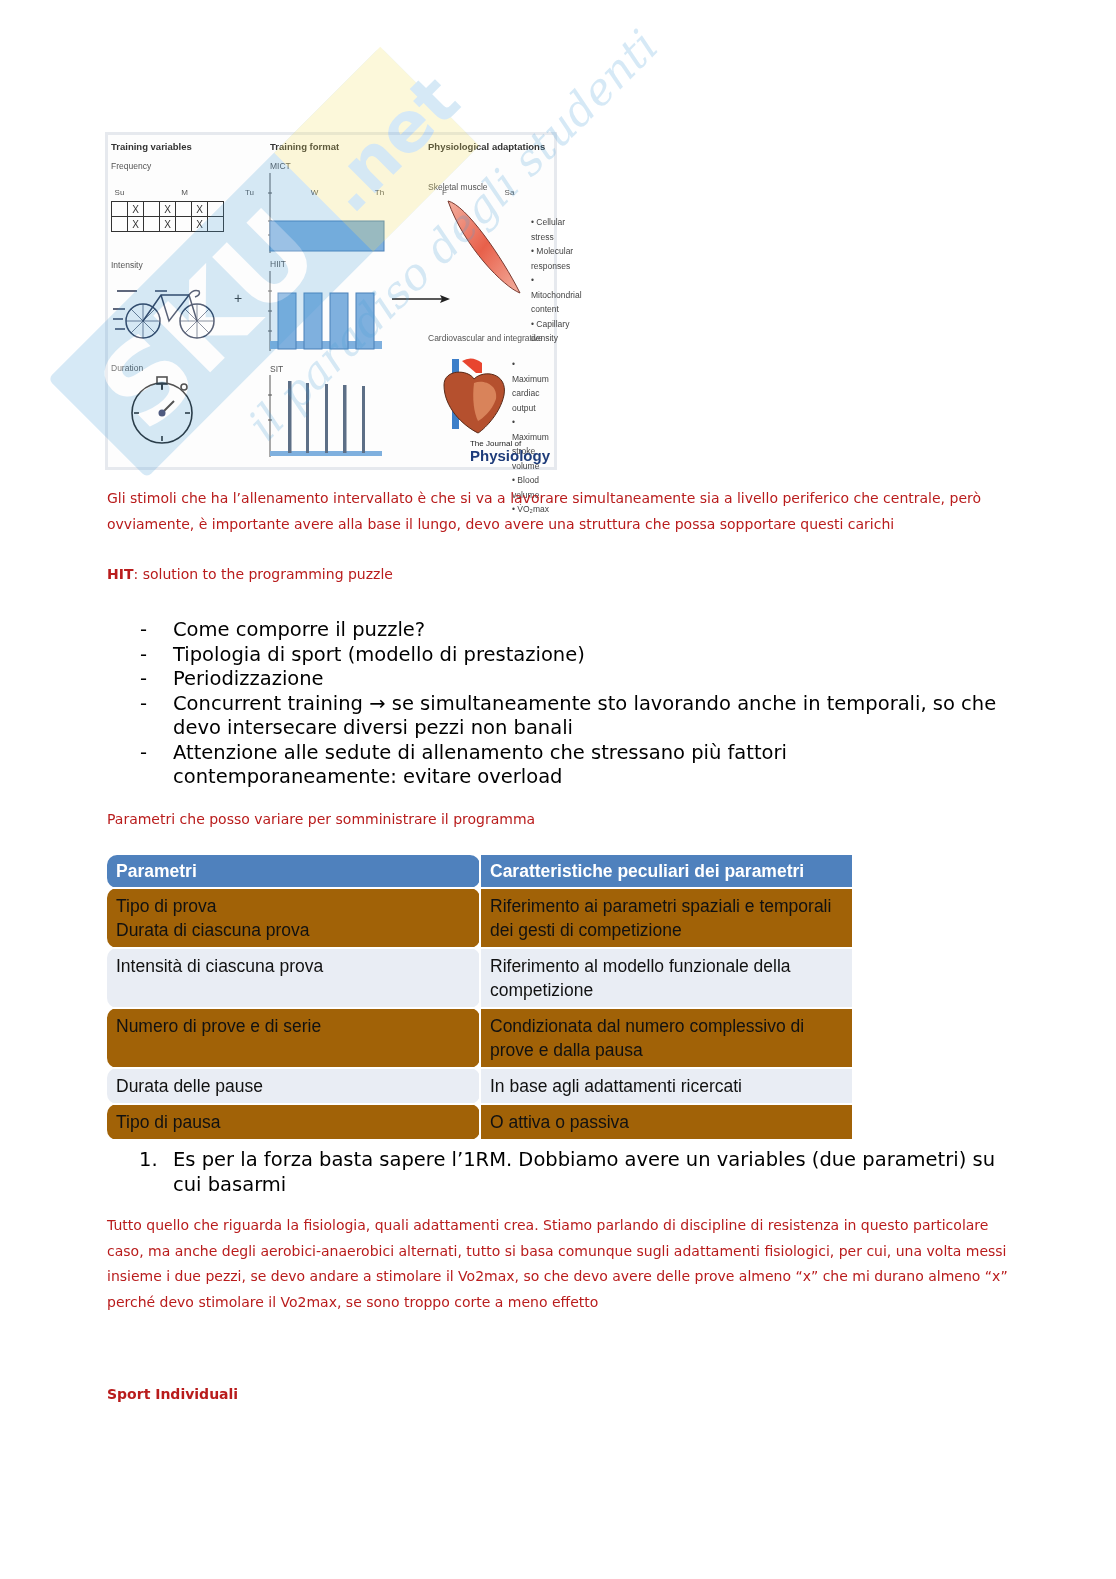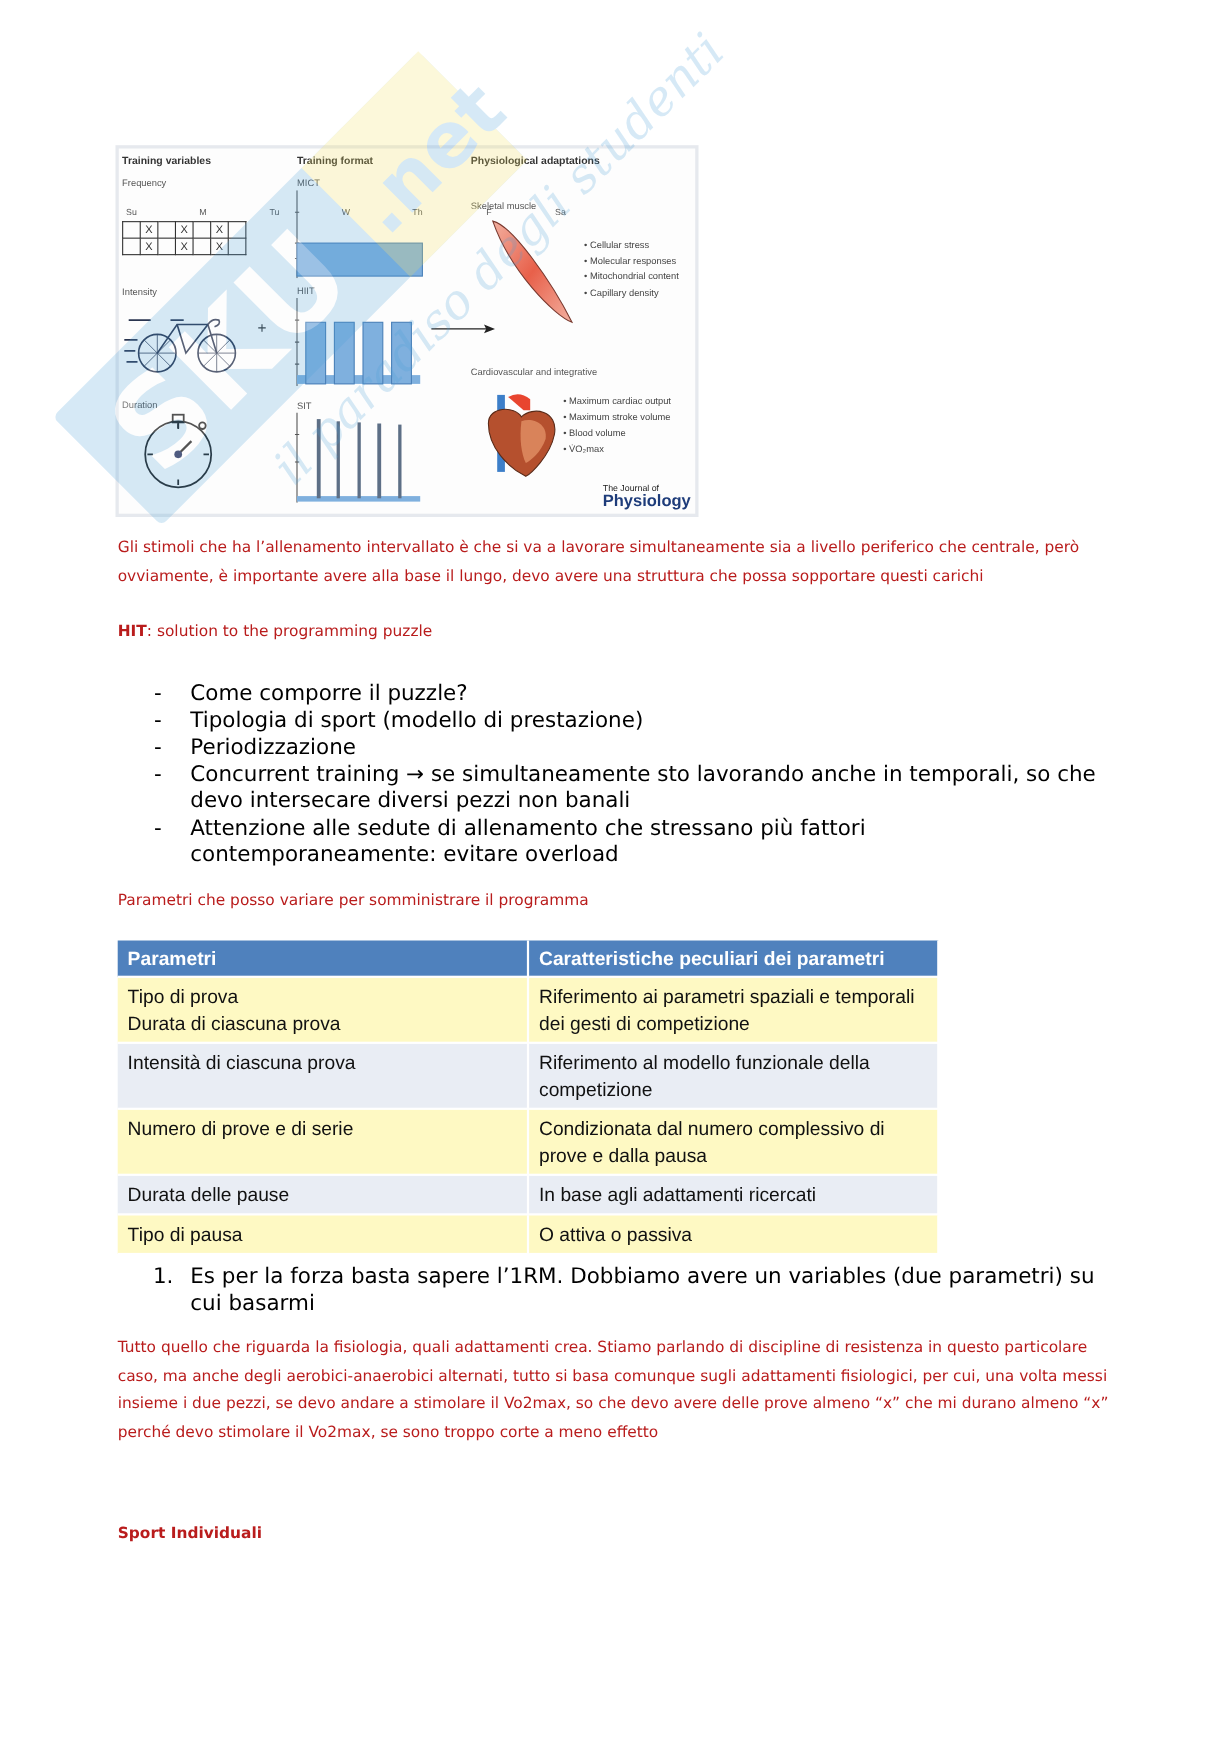--- a/index.html
+++ b/index.html
@@ -2,21 +2,21 @@
 <html><head>
 <meta charset="utf-8">
 <style>
   html, body { margin: 0; padding: 0; }
   body {
     width: 1116px; height: 1579px; background: #ffffff; position: relative; overflow: hidden;
     font-family: "DejaVu Sans", sans-serif; color: #000;
   }
   .watermark { position: absolute; left: 0; top: 0; width: 1116px; height: 600px; pointer-events: none; z-index: 5; }
   .figure {
-    position: absolute; left: 105px; top: 132px; width: 530px; height: 338px;
+    position: absolute; left: 105px; top: 132px; width: 452px; height: 338px;
     background: #fdfdfd; border: 3px solid #e6e9ee; box-sizing: border-box;
     font-family: "Liberation Sans", sans-serif; color: #333;
   }
   .fig-h { position: absolute; font-size: 9.5px; font-weight: bold; color: #333; }
   .fig-l { position: absolute; font-size: 8.5px; color: #555; }
   .fig-b { position: absolute; font-size: 8.5px; color: #444; line-height: 14.5px; }
   .fig-b div::before { content: "\2022  "; }
   .freq-table { position: absolute; left: 3px; top: 66px; border-collapse: collapse; }
   .freq-table td { width: 15px; height: 14px; border: 1px solid #333; font-size: 10px; text-align: center; padding: 0; color: #333; }
   .day-labels { position: absolute; left: 3px; top: 53px; font-size: 8px; color: #555; display: flex; gap: 48px; }
@@ -32,23 +32,23 @@
   .list .li { display: flex; }
   .list .marker { width: 66px; flex: none; padding-left: 33px; box-sizing: border-box; }
   .list .body { flex: 1; }
   .params-intro { top: 807px; }
   .ptable {
     position: absolute; left: 107px; top: 855px; width: 747px; border-collapse: collapse;
     font-family: "Liberation Sans", sans-serif; font-size: 17.5px; color: #111;
   }
   .ptable th { background: #4f81bd; color: #fff; text-align: left; font-weight: bold; padding: 5px 9px; height: 22px; border-right: 2px solid #fff; border-bottom: 2px solid #fff; }
   .ptable td { padding: 5px 9px; vertical-align: top; line-height: 24px; border-right: 2px solid #fff; border-bottom: 2px solid #fff; }
-  .ptable tr.odd td { background: #fef9c3; }
+  .ptable tr.odd td { background: #a16207; }
   .ptable tr.even td { background: #e9edf4; }
-  .ptable th:first-child, .ptable td:first-child { width: 354px; }
+  .ptable th:first-child, .ptable td:first-child { width: 354px; border-radius: 10px; }
   .olist { position: absolute; left: 107px; top: 1147px; width: 900px; font-size: 19.5px; line-height: 25px; display: flex; }
   .olist .marker { width: 66px; flex: none; padding-left: 32px; box-sizing: border-box; }
   .para2 { top: 1213px; width: 920px; }
   .sport { top: 1382px; font-weight: bold; }
 </style>
 </head>
 <body>
 
 <div class="figure">
   <div class="fig-h" style="left:3px;top:6px;">Training variables</div>

